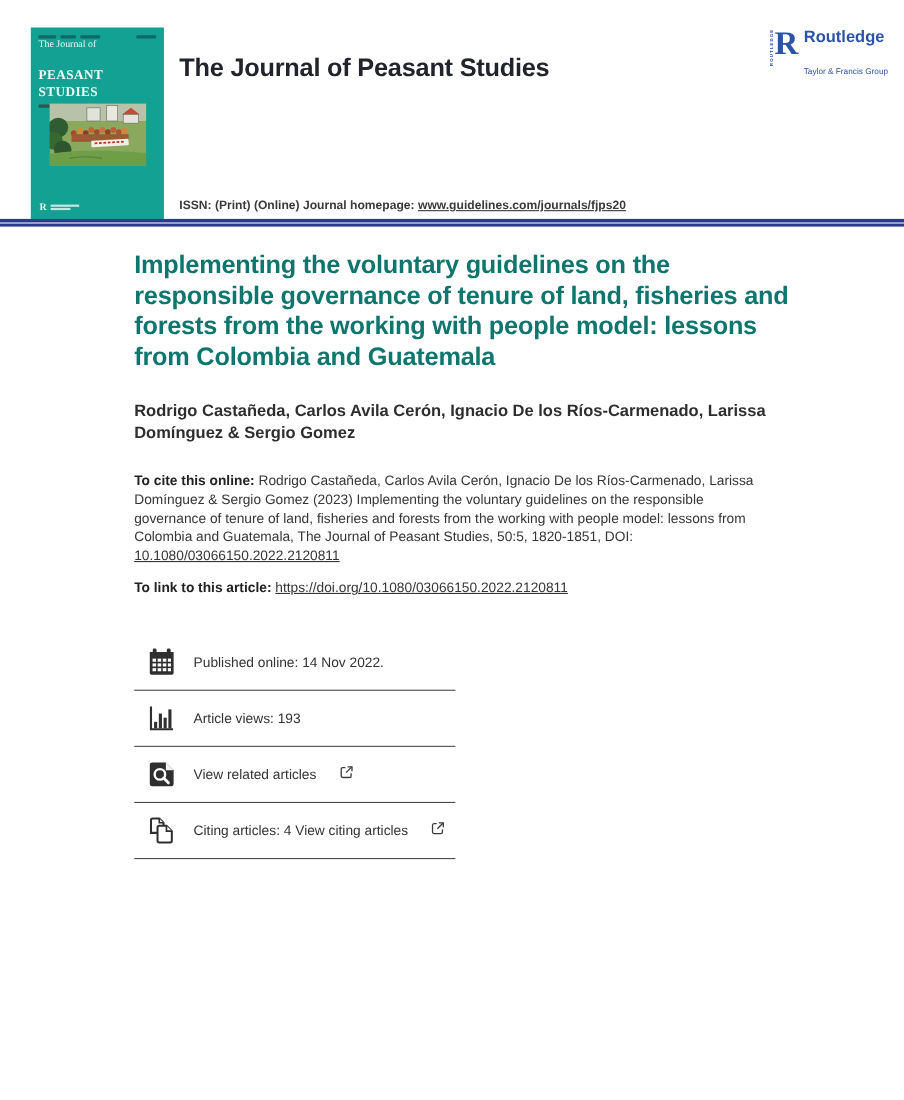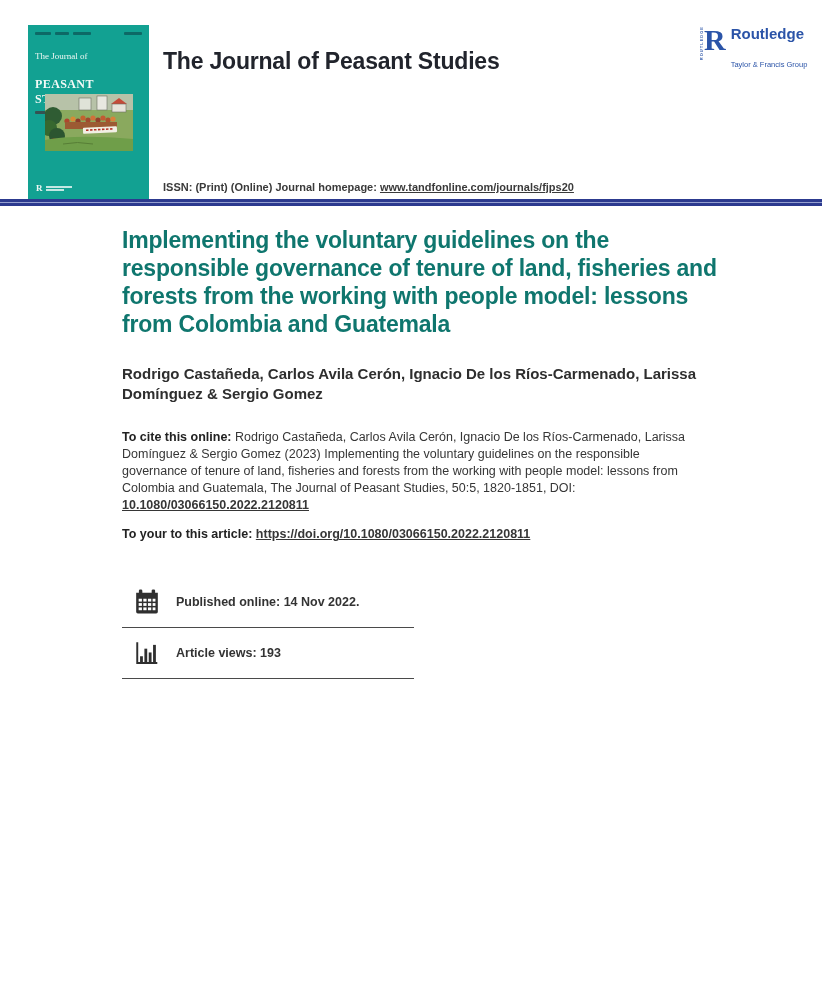--- a/index.html
+++ b/index.html
@@ -8,21 +8,21 @@
     font-family:"Liberation Sans","DejaVu Sans",sans-serif;color:#2b2b2b;
     overflow:hidden;
   }
   
   .cover{
     position:absolute;left:28px;top:25px;width:121px;height:175px;
     background:#12a192;box-sizing:border-box;padding:5px 7px;
   }
   .cover-top{display:flex;justify-content:space-between;margin-top:2px;}
   .cover-bar{height:3px;background:rgba(10,60,66,.55);border-radius:1px;}
-  .cover-t1{font-family:"Liberation Serif","DejaVu Serif",serif;color:#eef7f3;font-size:9px;margin-top:16px;}
+  .cover-t1{font-family:"Liberation Serif","DejaVu Serif",serif;color:#eef7f3;font-size:9px;}
   .cover-t2{font-family:"Liberation Serif","DejaVu Serif",serif;color:#f4faf7;font-size:12px;font-weight:bold;letter-spacing:.4px;margin-top:16px;}
   .cover-sub{height:3px;width:92px;background:rgba(80,20,30,.55);margin-top:4px;border-radius:1px;}
   .cover-art{position:absolute;left:17px;top:69px;width:88px;height:57px;display:block;}
   .cover-foot{position:absolute;left:8px;bottom:7px;display:flex;align-items:center;gap:3px;}
   .cover-foot .r{font-family:"Liberation Serif","DejaVu Serif",serif;color:#eef7f3;font-size:9px;font-weight:bold;}
   .cover-foot .l{width:26px;}
   .cover-foot .l div{height:2px;background:rgba(240,250,248,.8);margin:1px 0;}
   .jtitle{
     position:absolute;left:163px;top:48px;font-size:23px;font-weight:bold;color:#21242c;
     letter-spacing:-.2px;
@@ -41,27 +41,27 @@
   }
   .tf-R{font-family:"Liberation Serif","DejaVu Serif",serif;font-size:30px;line-height:.9;font-weight:bold;color:#2b54a8;}
   .tf-name{font-size:15px;font-weight:bold;color:#2b54a8;line-height:1.05;}
   .tf-group{font-size:7.5px;color:#2b54a8;margin-top:18px;}
   
   .content{position:absolute;left:122px;top:226px;width:612px;}
   .a-title{font-size:23px;font-weight:bold;line-height:1.22;color:#0f766e;margin:0;letter-spacing:-.2px;}
   .a-authors{font-size:15px;font-weight:bold;line-height:1.32;color:#2e2e2e;margin-top:26px;width:600px;}
   .a-cite{font-size:12.5px;line-height:1.37;color:#363636;margin-top:25px;width:566px;}
   .a-cite b,.a-link b{color:#222;}
-  .a-cite a,.a-link a{color:#363636;text-decoration:underline;font-weight:bold;}
+  .a-cite a,.a-link a{color:#363636;text-decoration:underline;}
   .a-link{font-size:12.5px;color:#363636;margin-top:13px;}
   
   .meta{margin-top:36px;width:292px;}
   .meta-row{
     display:flex;align-items:center;gap:15px;padding:12px 0 12px 11px;
-    border-bottom:1.6px solid #4a4a4a;min-height:34px;box-sizing:border-box;white-space:nowrap;font-weight:bold;
+    border-bottom:1.6px solid #4a4a4a;min-height:34px;box-sizing:border-box;white-space:nowrap;
   }
   .mi{width:28px;display:flex;flex-direction:column;align-items:center;flex:0 0 28px;}
   .mtext{font-size:12.5px;color:#333;}
   .ext{margin-left:6px;display:inline-block;vertical-align:-1px;}
   .cm-cap{font-size:5.5px;color:#666;margin-top:1px;}
 </style>
 </head>
 <body>
 
 <div class="cover">
@@ -111,21 +111,21 @@
         <div style="width:26px"></div>
         <div style="width:18px"></div>
       </span>
   </div>
 </div>
 
 <div class="jtitle">The Journal of Peasant Studies</div>
 
 <div class="issn-line">
   <span>ISSN: (Print) (Online) Journal homepage:</span>
-  <a href="#">www.tandfonline.com/journals/fjps20</a>
+  <a href="#">www.guidelines.com/journals/fjps20</a>
 </div>
 
 <div class="navy-bar"></div>
 
 <div class="tf-logo">
   <div class="tf-mark">
     <span class="tf-vert">ROUTLEDGE</span>
     <span class="tf-R">R</span>
   </div>
   <div class="tf-words">
@@ -139,21 +139,21 @@
 
   <div class="a-authors">Rodrigo Castañeda, Carlos Avila Cerón, Ignacio De los Ríos-Carmenado, Larissa Domínguez &amp; Sergio Gomez</div>
 
   <p class="a-cite">
     <b>To cite this online:</b>
     <span>Rodrigo Castañeda, Carlos Avila Cerón, Ignacio De los Ríos-Carmenado, Larissa Domínguez &amp; Sergio Gomez (2023) Implementing the voluntary guidelines on the responsible governance of tenure of land, fisheries and forests from the working with people model: lessons from Colombia and Guatemala, The Journal of Peasant Studies, 50:5, 1820-1851, DOI:</span>
     <a href="#">10.1080/03066150.2022.2120811</a>
   </p>
 
   <p class="a-link">
-    <b>To your to this article:</b>
+    <b>To link to this article:</b>
     <a href="#">https://doi.org/10.1080/03066150.2022.2120811</a>
   </p>
 
   <div class="meta">
 
     <div class="meta-row">
       <span class="mi">
         <svg width="26" height="26" viewBox="0 0 24 24">
             <g fill="#2f2f2f">
           <rect x="4.5" y="0.5" width="3.2" height="4.5" rx="1.2"></rect>
@@ -188,17 +188,53 @@
             <rect x="5.6" y="15" width="2.6" height="5.4"></rect>
             <rect x="9.6" y="8" width="2.6" height="12.4"></rect>
             <rect x="13.6" y="11.5" width="2.6" height="8.9"></rect>
             <rect x="17.6" y="4.5" width="2.6" height="15.9"></rect>
           </g>
         </svg>
       </span>
       <span class="mtext">Article views: 193</span>
     </div>
 
-
-
+    <div class="meta-row">
+      <span class="mi">
+        <svg width="26" height="26" viewBox="0 0 24 24">
+          <path d="M2 4 a2 2 0 0 1 2 -2 H15.5 L22 8.5 V20 a2 2 0 0 1 -2 2 H4 a2 2 0 0 1 -2 -2 Z" fill="#2f2f2f"></path>
+          <path d="M15.5 2 L22 8.5 H15.5 Z" fill="#ffffff" opacity="0.95"></path>
+          <circle cx="10.5" cy="12" r="4.4" stroke="#fff" stroke-width="2" fill="none"></circle>
+          <path d="M13.6 15.1 L17.6 19.1" stroke="#fff" stroke-width="2.4" stroke-linecap="round"></path>
+        </svg>
+      </span>
+      <span class="mtext">View related articles</span>
+      <span class="ext">
+        <svg width="12" height="12" viewBox="0 0 12 12" fill="none" stroke="#3a3a3a" stroke-width="1.2">
+          <path d="M5 1.8 H2.6 A1.4 1.4 0 0 0 1.2 3.2 V9.4 A1.4 1.4 0 0 0 2.6 10.8 H8.8 A1.4 1.4 0 0 0 10.2 9.4 V7"></path>
+          <path d="M5.6 6.4 L10.6 1.4"></path>
+            <path d="M7 1.1 h4 v4"></path>
+          </svg>
+      </span>
+    </div>
+
+
+    <div class="meta-row">
+      <span class="mi">
+        <svg width="26" height="26" viewBox="0 0 24 24" fill="#ffffff" stroke="#2f2f2f" stroke-width="1.7">
+          <path d="M3 3.5 a1.5 1.5 0 0 1 1.5 -1.5 H10 l3.5 3.5 V14 H3 Z"></path>
+          <path d="M10 2 v3.5 h3.5" stroke-width="1.4"></path>
+          <path d="M8.5 9.5 a1.5 1.5 0 0 1 1.5 -1.5 H16 l4.5 4.5 V20.5 a1.5 1.5 0 0 1 -1.5 1.5 H10 a1.5 1.5 0 0 1 -1.5 -1.5 Z"></path>
+          <path d="M16 8 v4.5 h4.5" stroke-width="1.4"></path>
+        </svg>
+      </span>
+      <span class="mtext">Citing articles: 4 View citing articles</span>
+      <span class="ext">
+        <svg width="12" height="12" viewBox="0 0 12 12" fill="none" stroke="#3a3a3a" stroke-width="1.2">
+          <path d="M5 1.8 H2.6 A1.4 1.4 0 0 0 1.2 3.2 V9.4 A1.4 1.4 0 0 0 2.6 10.8 H8.8 A1.4 1.4 0 0 0 10.2 9.4 V7"></path>
+          <path d="M5.6 6.4 L10.6 1.4"></path>
+            <path d="M7 1.1 h4 v4"></path>
+          </svg>
+      </span>
+    </div>
 
   </div>
 </div>
 
 </body></html>

